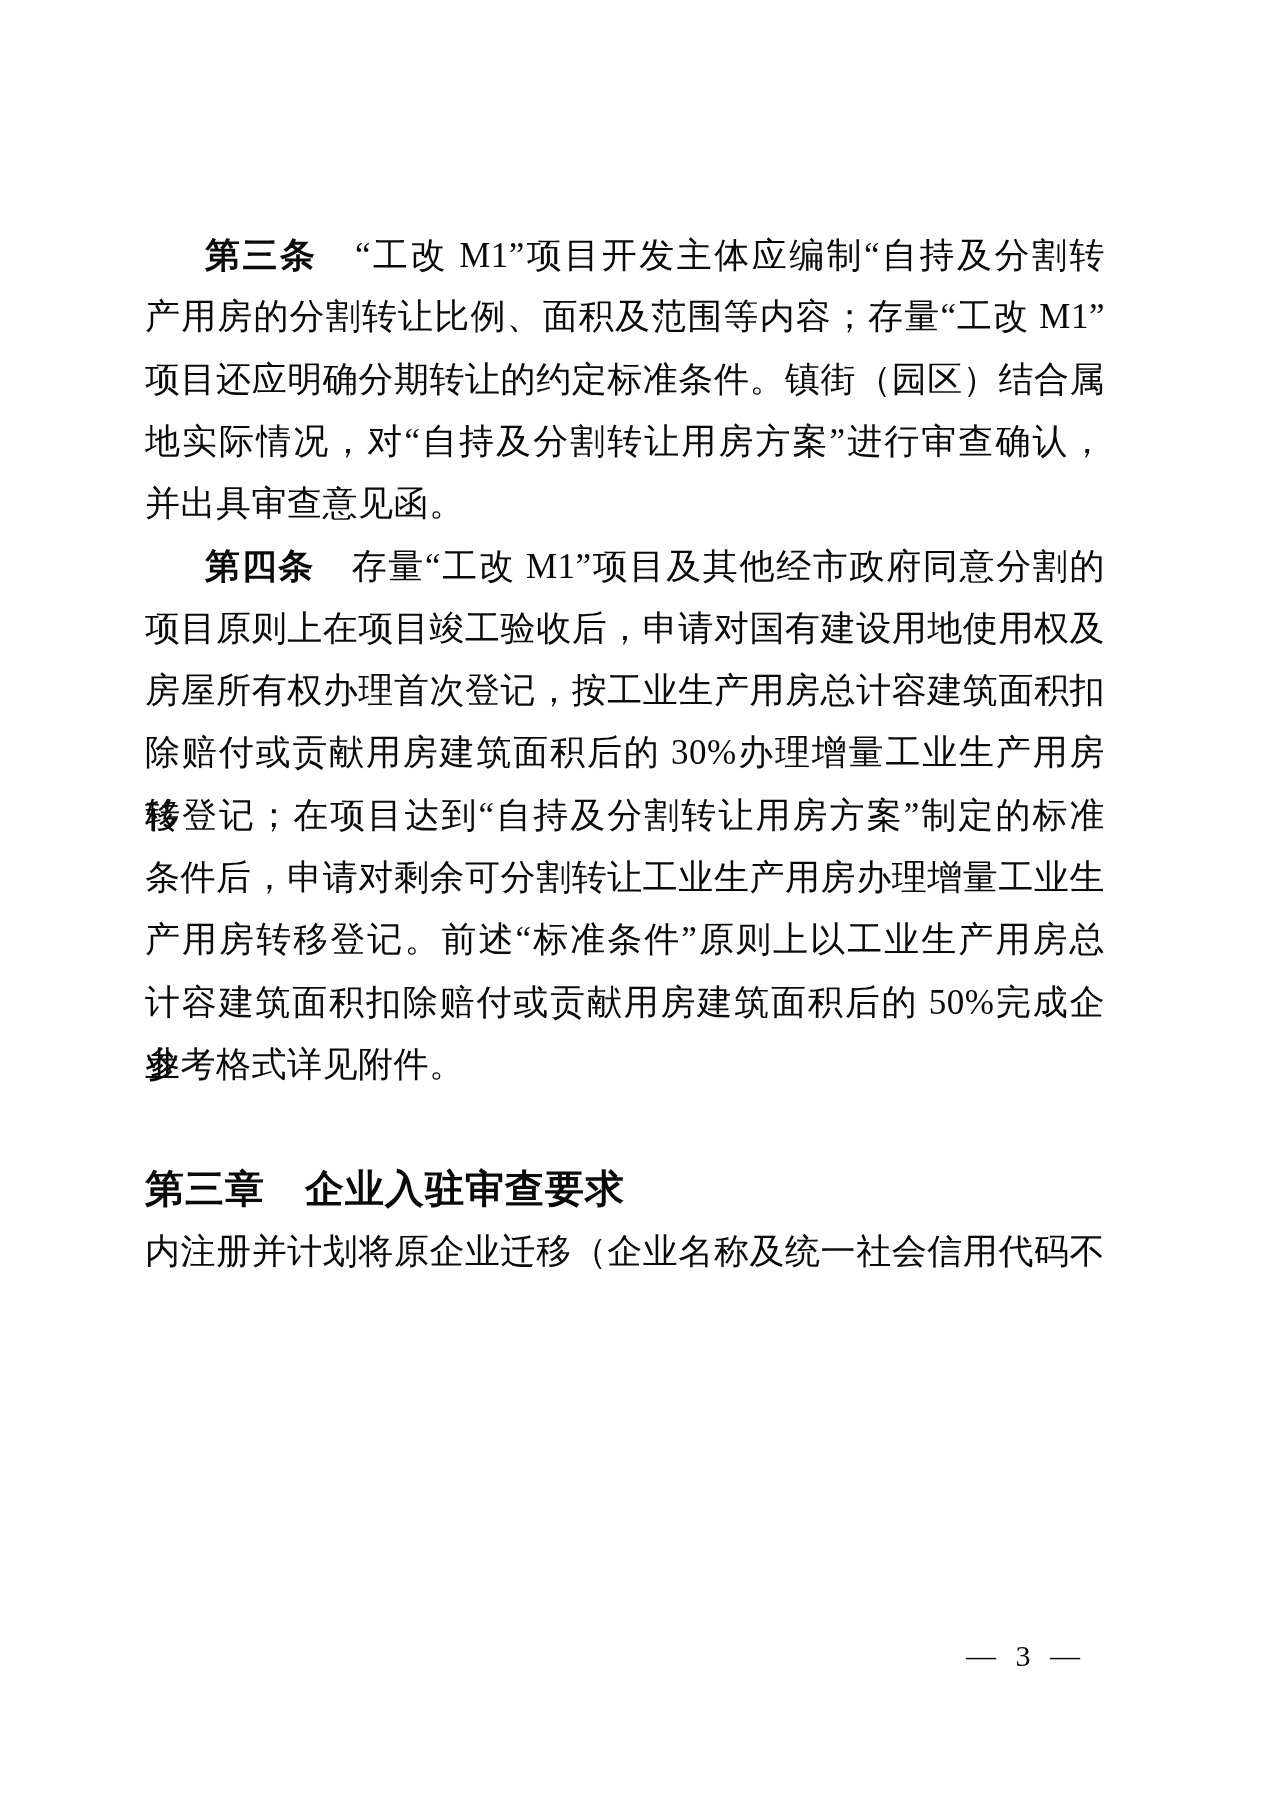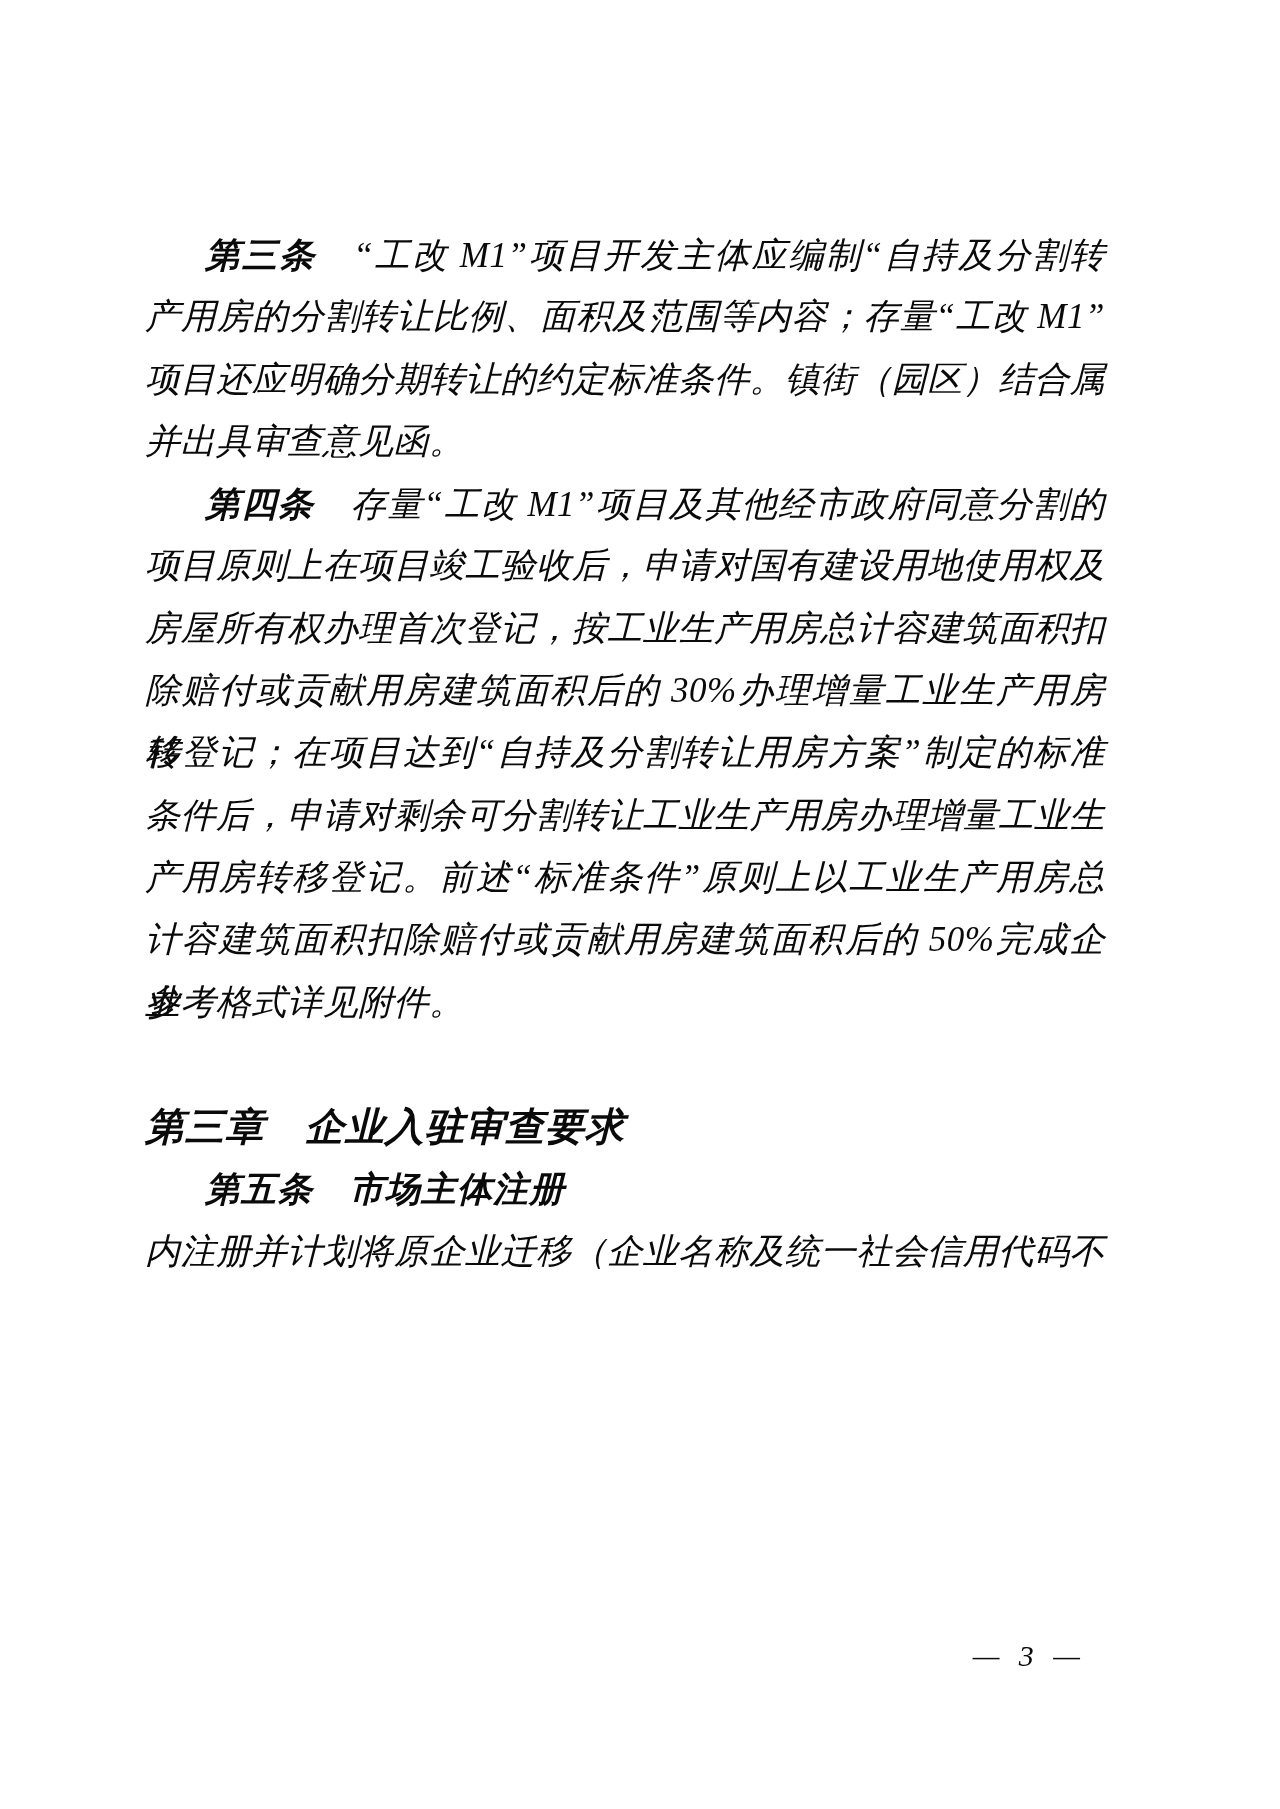--- a/index.html
+++ b/index.html
@@ -8,21 +8,20 @@
     background: #ffffff;
   }
   .page {
     position: relative;
     width: 1280px;
     height: 1809px;
     background: #ffffff;
     color: #0a0a0a;
     font-family: "Liberation Serif", serif;
     overflow: hidden;
-    font-style: italic;
   }
   .content {
     position: absolute;
     left: 145px;
     top: 224px;
     width: 960px;
   }
   .line {
     height: 62.3px;
     line-height: 62.3px;
@@ -75,35 +74,35 @@
 </style>
 </head>
 <body>
 
 <div class="page">
   <div class="content">
 
     <div class="line fill indent"><span class="bold-run">第三条</span><span>　“工改 M1”项目开发主体应编制“自持及分割转</span></div>
     <div class="line fill">产用房的分割转让比例、面积及范围等内容；存量“工改 M1”</div>
     <div class="line fill">项目还应明确分期转让的约定标准条件。镇街（园区）结合属</div>
+    <div class="line fill">地实际情况，对“自持及分割转让用房方案”进行审查确认，</div>
     <div class="line">并出具审查意见函。</div>
 
     <div class="line fill indent"><span class="bold-run">第四条</span><span>　存量“工改 M1”项目及其他经市政府同意分割的</span></div>
     <div class="line fill">项目原则上在项目竣工验收后，申请对国有建设用地使用权及</div>
     <div class="line fill">房屋所有权办理首次登记，按工业生产用房总计容建筑面积扣</div>
     <div class="line fill">除赔付或贡献用房建筑面积后的 30%办理增量工业生产用房转</div>
     <div class="line fill">移登记；在项目达到“自持及分割转让用房方案”制定的标准</div>
     <div class="line fill">条件后，申请对剩余可分割转让工业生产用房办理增量工业生</div>
     <div class="line fill">产用房转移登记。前述“标准条件”原则上以工业生产用房总</div>
     <div class="line fill">计容建筑面积扣除赔付或贡献用房建筑面积后的 50%完成企业</div>
     <div class="line">参考格式详见附件。</div>
 
     <div class="line blank"></div>
 
     <div class="chapter">第三章　企业入驻审查要求</div>
-    <div class="section-head">第五条　市场主体注册</div>
 
     <div class="line fill">内注册并计划将原企业迁移（企业名称及统一社会信用代码不</div>
 
   </div>
 
   <div class="page-num">— 3 —</div>
 </div>
 
 </body></html>

